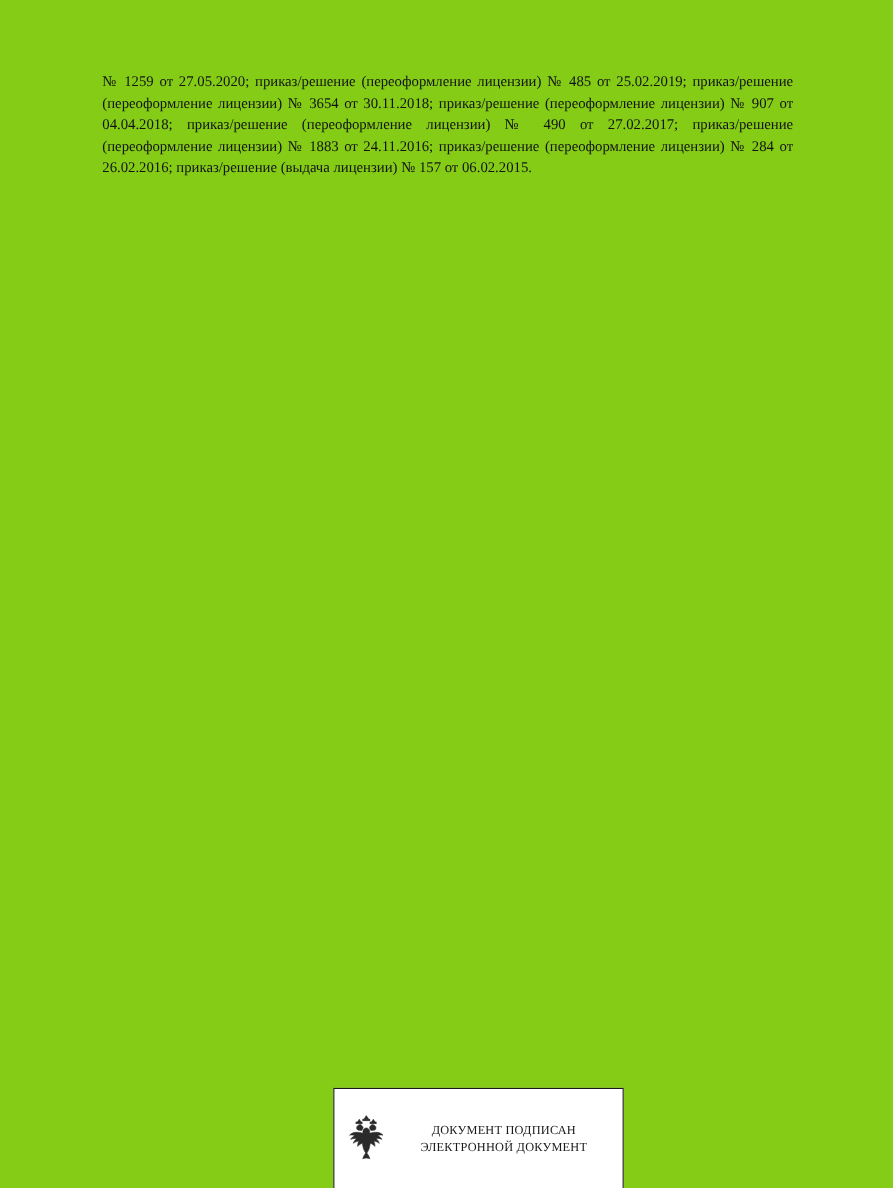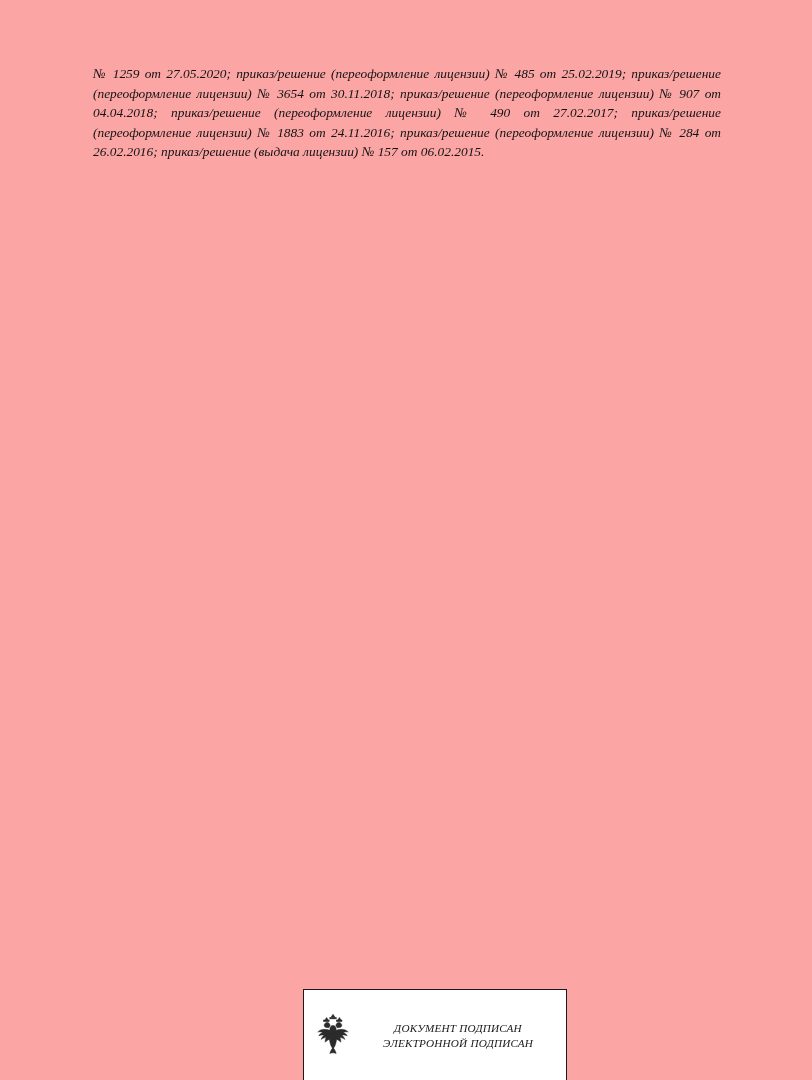--- a/index.html
+++ b/index.html
@@ -13,22 +13,21 @@
     font-family: "Liberation Serif", "DejaVu Serif", serif;
     color: #111111;
     position: relative;
     overflow: hidden;
   }
   .page {
     position: absolute;
     inset: 0;
     width: 812px;
     height: 1080px;
-    background: #fca5a5;
-    font-style: italic;
+    background: #84cc16;
   }
   .body-text {
     position: absolute;
     left: 93px;
     top: 64px;
     width: 628px;
   }
   .para {
     font-size: 13.4px;
     line-height: 19.6px;
@@ -104,17 +103,17 @@
           <path d="M26.6 9.2 c2 0.4 3.4 1.8 3.2 3.4 c-0.1 1.1 -1 1.8 -2.1 1.9 l-2.6 0.2 l-1.3 -2.4 c0.6 -1.6 1.4 -2.7 2.8 -3.1 z"></path>
 
           <path d="M21 12.4 c-1.6 0 -2.8 1.2 -3 2.8 l-0.2 2 c-2 -0.6 -4.4 -1 -6.6 -0.8 c-2.4 0.2 -4.2 1.2 -5.4 2.6 c1.8 -0.4 3.6 -0.3 5 0.4 c-1.8 0.6 -3.2 1.8 -4 3.4 c1.8 -0.8 3.6 -1 5.2 -0.6 c-1.4 1.2 -2.4 2.6 -2.8 4.2 c1.6 -1.2 3.4 -1.8 5 -1.8 c-0.8 1.4 -1.2 3 -1 4.6 c1.2 -1.4 2.6 -2.4 4.2 -2.8 l0.6 3.2 c0.4 2.4 1.6 4.6 3 6.2 c1.4 -1.6 2.6 -3.8 3 -6.2 l0.6 -3.2 c1.6 0.4 3 1.4 4.2 2.8 c0.2 -1.6 -0.2 -3.2 -1 -4.6 c1.6 0 3.4 0.6 5 1.8 c-0.4 -1.6 -1.4 -3 -2.8 -4.2 c1.6 -0.4 3.4 -0.2 5.2 0.6 c-0.8 -1.6 -2.2 -2.8 -4 -3.4 c1.4 -0.7 3.2 -0.8 5 -0.4 c-1.2 -1.4 -3 -2.4 -5.4 -2.6 c-2.2 -0.2 -4.6 0.2 -6.6 0.8 l-0.2 -2 c-0.2 -1.6 -1.4 -2.8 -3 -2.8 z"></path>
 
           <path d="M21 34.6 c-1.4 1.6 -2.6 3.6 -3.2 5.8 c1 -0.4 2.2 -0.6 3.2 -0.6 c1 0 2.2 0.2 3.2 0.6 c-0.6 -2.2 -1.8 -4.2 -3.2 -5.8 z"></path>
         </g>
       </svg>
     </div>
     <div class="stamp-lines">
       <div class="stamp-line">ДОКУМЕНТ ПОДПИСАН</div>
-      <div class="stamp-line">ЭЛЕКТРОННОЙ ПОДПИСАН</div>
+      <div class="stamp-line">ЭЛЕКТРОННОЙ ДОКУМЕНТ</div>
     </div>
   </div>
 
 </div>
 
 </body></html>

